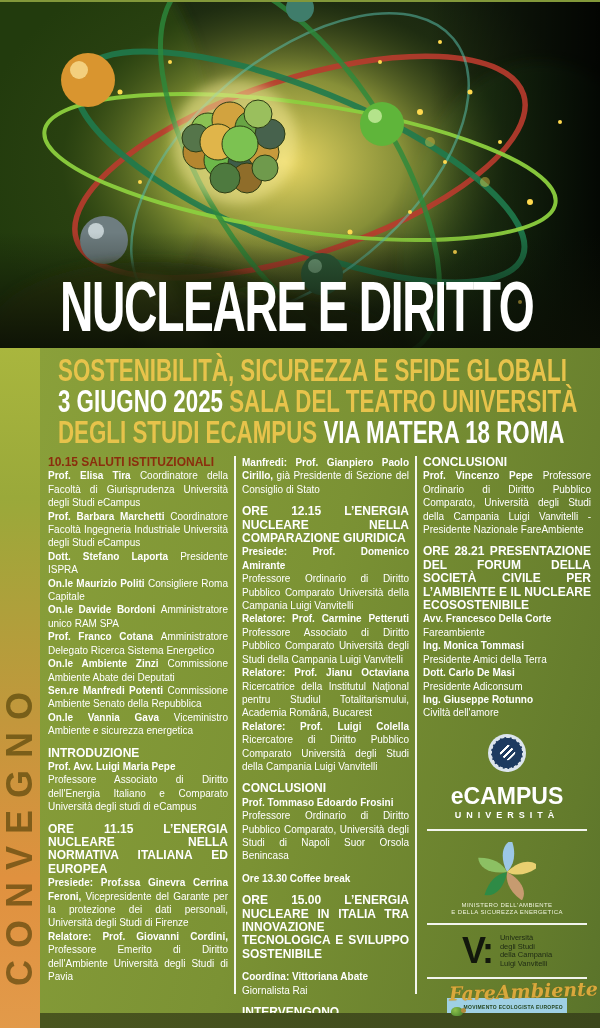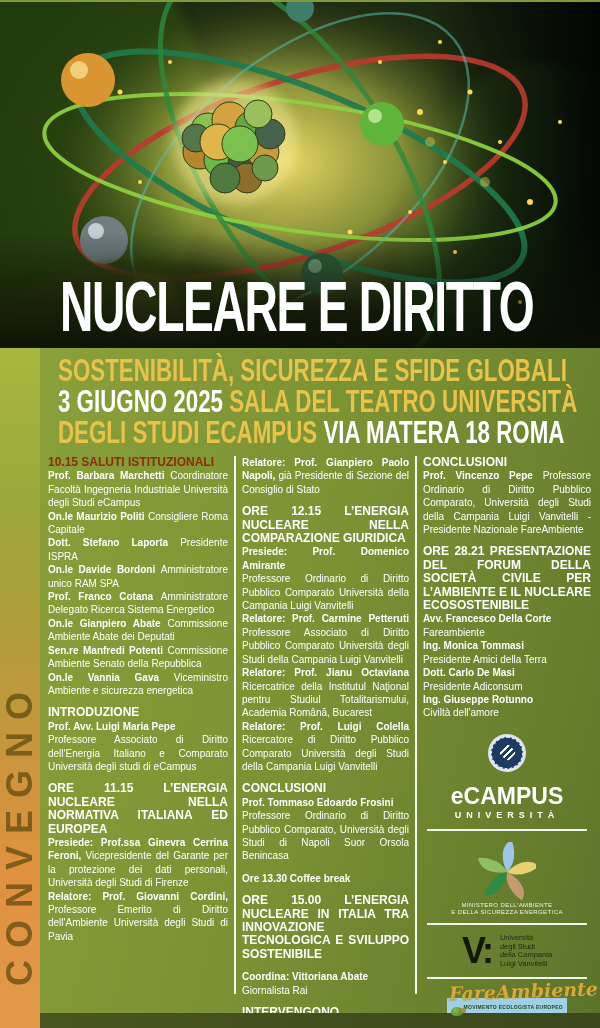--- a/index.html
+++ b/index.html
@@ -177,37 +177,38 @@
   <div class="content">
     <div class="subtitle">
       <div class="sline"><span class="gold">SOSTENIBILITÀ, SICUREZZA E SFIDE GLOBALI</span></div>
       <div class="sline"><span class="wht">3 GIUGNO 2025 </span><span class="gold">SALA DEL TEATRO UNIVERSITÀ</span></div>
       <div class="sline"><span class="gold">DEGLI STUDI ECAMPUS </span><span class="wht">VIA MATERA 18 ROMA</span></div>
     </div>
 
     <div class="columns">
       <div class="col col1">
           <div class="col-heading maroon first">10.15 SALUTI ISTITUZIONALI</div>
+          <p class="entry"><b>Prof. Elisa Tira </b><span>Coordinatore della Facoltà di Giurisprudenza Università degli Studi eCampus</span></p>
           <p class="entry"><b>Prof. Barbara Marchetti </b><span>Coordinatore Facoltà Ingegneria Industriale Università degli Studi eCampus</span></p>
+          <p class="entry"><b>Dott. Stefano Laporta </b><span>Presidente ISPRA</span></p>
           <p class="entry"><b>On.le Maurizio Politi </b><span>Consigliere Roma Capitale</span></p>
-          <p class="entry"><b>Dott. Stefano Laporta </b><span>Presidente ISPRA</span></p>
           <p class="entry"><b>On.le Davide Bordoni </b><span>Amministratore unico RAM SPA</span></p>
           <p class="entry"><b>Prof. Franco Cotana </b><span>Amministratore Delegato Ricerca Sistema Energetico</span></p>
-          <p class="entry"><b>On.le Gianpiero Abate </b><span>Commissione Ambiente Abate dei Deputati</span></p>
+          <p class="entry"><b>On.le Ambiente Zinzi </b><span>Commissione Ambiente Abate dei Deputati</span></p>
           <p class="entry"><b>Sen.re Manfredi Potenti </b><span>Commissione Ambiente Senato della Repubblica</span></p>
           <p class="entry"><b>On.le Vannia Gava </b><span>Viceministro Ambiente e sicurezza energetica</span></p>
           <div class="col-heading">INTRODUZIONE</div>
           <p class="entry"><b>Prof. Avv. Luigi Maria Pepe</b><br><span>Professore Associato di Diritto dell'Energia Italiano e Comparato Università degli studi di eCampus</span></p>
           <div class="col-heading">ORE 11.15 L’ENERGIA NUCLEARE NELLA NORMATIVA ITALIANA ED EUROPEA</div>
           <p class="entry"><b>Presiede: Prof.ssa Ginevra Cerrina Feroni, </b><span>Vicepresidente del Garante per la protezione dei dati personali, Università degli Studi di Firenze</span></p>
           <p class="entry"><b>Relatore: Prof. Giovanni Cordini, </b><span>Professore Emerito di Diritto dell'Ambiente Università degli Studi di Pavia</span></p>
         </div>
       <div class="vsep"></div>
       <div class="col col2">
-          <p class="entry"><b>Relatore: Prof. Gianpiero Paolo Napoli, </b><span>già Presidente di Sezione del Consiglio di Stato</span></p>
+          <p class="entry"><b>Manfredi: Prof. Gianpiero Paolo Cirillo, </b><span>già Presidente di Sezione del Consiglio di Stato</span></p>
           <div class="col-heading">ORE 12.15 L’ENERGIA NUCLEARE NELLA COMPARAZIONE GIURIDICA</div>
           <p class="entry"><b>Presiede: Prof. Domenico Amirante</b><br><span>Professore Ordinario di Diritto Pubblico Comparato Università della Campania Luigi Vanvitelli</span></p>
           <p class="entry"><b>Relatore: Prof. Carmine Petteruti </b><span>Professore Associato di Diritto Pubblico Comparato Università degli Studi della Campania Luigi Vanvitelli</span></p>
           <p class="entry"><b>Relatore: Prof. Jianu Octaviana </b><span>Ricercatrice della Institutul Naţional pentru Studiul Totalitarismului, Academia Română, Bucarest</span></p>
           <p class="entry"><b>Relatore: Prof. Luigi Colella </b><span>Ricercatore di Diritto Pubblico Comparato Università degli Studi della Campania Luigi Vanvitelli</span></p>
           <div class="col-heading">CONCLUSIONI</div>
           <p class="entry"><b>Prof. Tommaso Edoardo Frosini</b><br><span>Professore Ordinario di Diritto Pubblico Comparato, Università degli Studi di Napoli Suor Orsola Benincasa</span></p>
           <p class="entry gap"><b>Ore 13.30 Coffee break</b></p>
           <div class="col-heading">ORE 15.00 L’ENERGIA NUCLEARE IN ITALIA TRA INNOVAZIONE TECNOLOGICA E SVILUPPO SOSTENIBILE</div>
           <p class="entry gap"><b>Coordina: Vittoriana Abate</b><br><span>Giornalista Rai</span></p>

